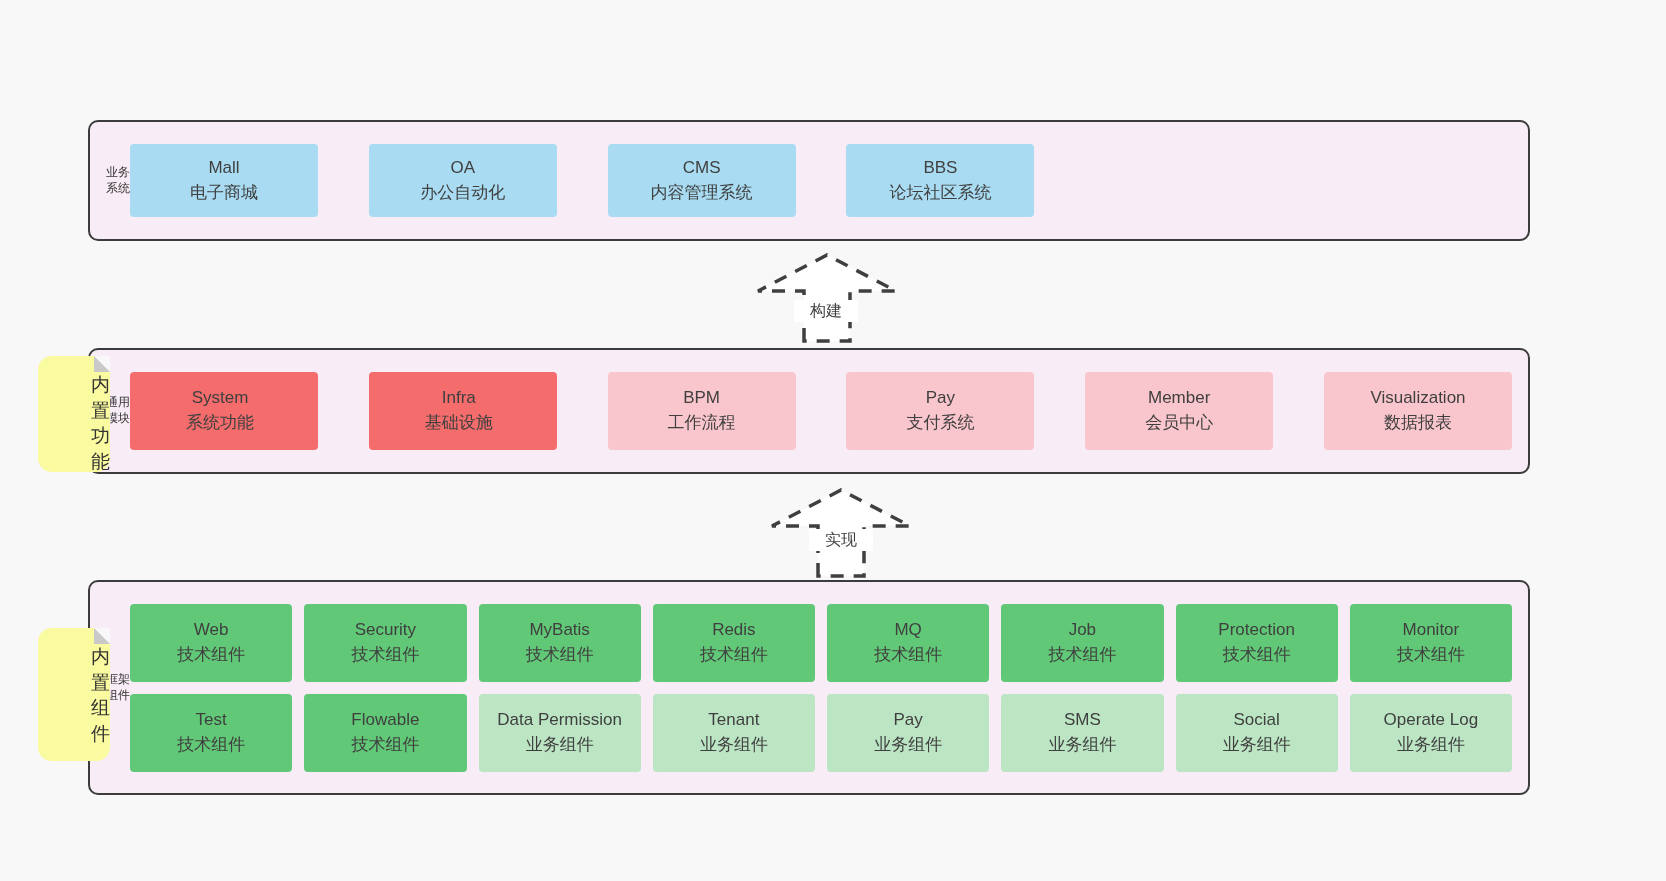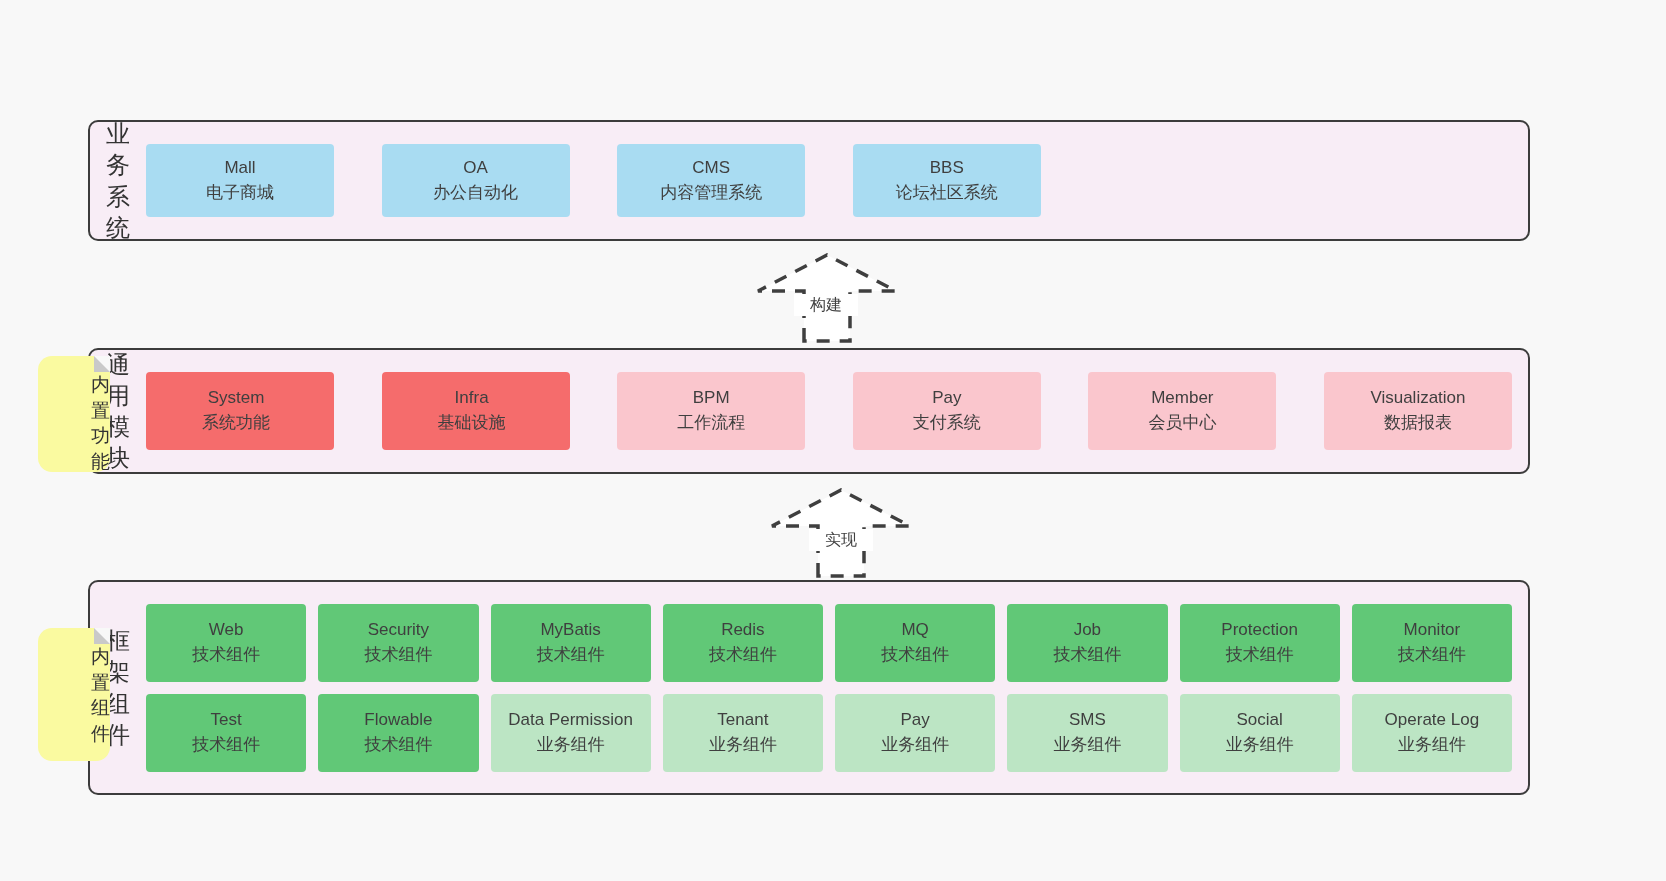--- a/index.html
+++ b/index.html
@@ -21,22 +21,22 @@
     display:flex; align-items:center;
     z-index:1;
   }
   .panel1 { top:120px; height:121px; }
   .panel2 { top:348px; height:126px;align-items:center; }
   .panel3 { top:580px; height:215px; }
 
   .vlabel {
     flex:0 0 auto;
     width:24px;
-    margin:0 16px 0 16px;
-    font-size:24px; line-height:1.3;
+    margin:0 0 0 16px;
+    font-size:12px; line-height:1.3;
     color:#333;
     word-break:break-all;
     text-align:center;
   }
 
   .boxes { flex:1; display:grid; margin-right:16px; }
   .boxes6 { grid-template-columns:repeat(6,188px); justify-content:space-between; }
   .boxes8 { grid-template-columns:repeat(8,1fr); column-gap:35px; row-gap:22px;gap:12px; }
 
   .box {
@@ -93,21 +93,21 @@
     stroke-dasharray:13 10;
   }
   .arrow-label {
     position:absolute; width:64px;
     text-align:center;
     font-size:16px; line-height:22px;
     color:#3f3f3f;
     background:#ffffff;
     z-index:4;
   }
-  .arrow-label1 { left:794px; top:294px; }
+  .arrow-label1 { left:794px; top:300px; }
   .arrow-label2 { left:809px; top:529px; }
 </style>
 </head>
 <body>
 
 <div class="panel panel1">
   <div class="vlabel">业务系统</div>
   <div class="boxes boxes6">
     <div class="box blue">
       <span>Mall</span>

